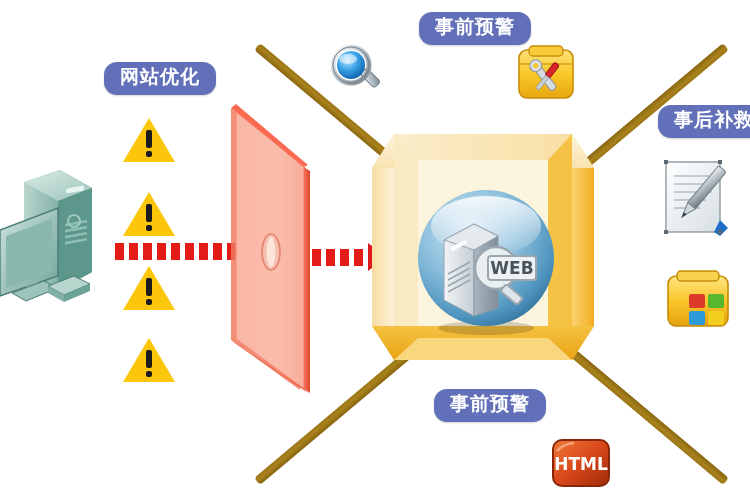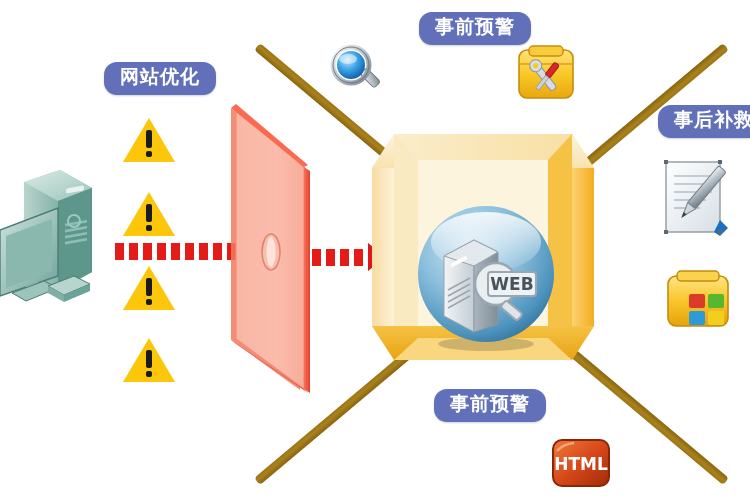--- a/index.html
+++ b/index.html
@@ -59,21 +59,21 @@
     border-left: 18px solid #d9191b;
   }
 
   
   .fw-wrap { position: absolute; left: 228px; top: 93px; width: 95px; height: 312px; }
 
   
   .hexwrap { position: absolute; left: 372px; top: 124px; width: 222px; height: 285px; }
 
   
-  .sphere { position: absolute; left: 412px; top: 204px; width: 148px; height: 148px; }
+  .sphere { position: absolute; left: 412px; top: 188px; width: 148px; height: 148px; }
 
   
   .icon { position: absolute; }
 
   .nosel { user-select: none; }
 </style>
 </head>
 <body>
 
 <div id="stage">

